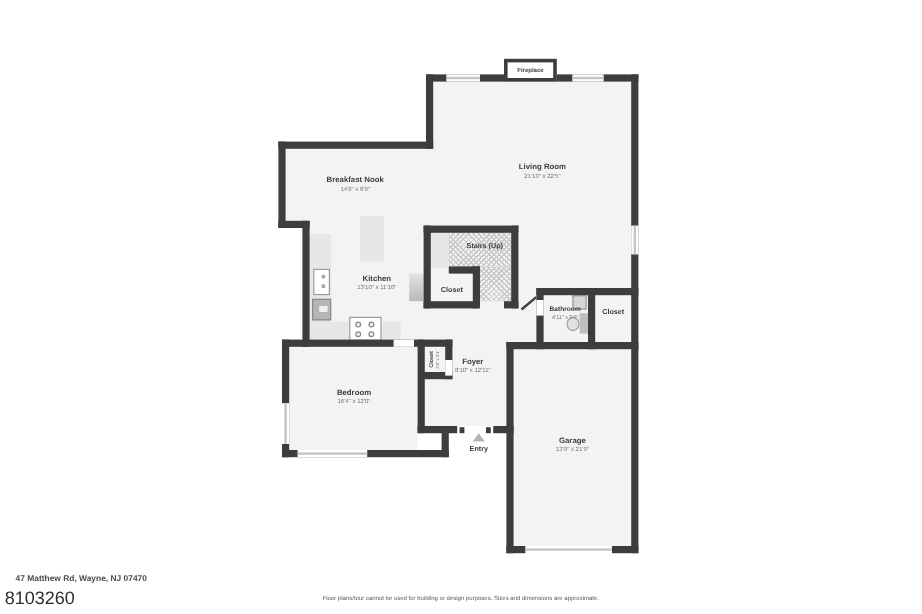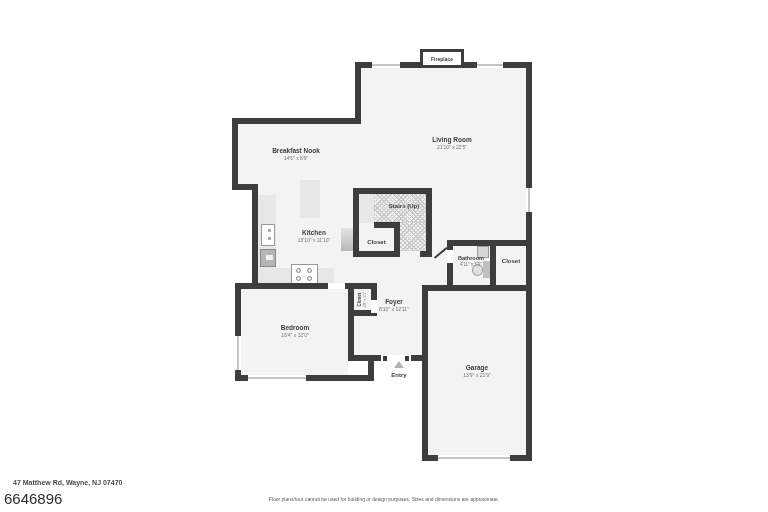--- a/index.html
+++ b/index.html
@@ -171,16 +171,16 @@
   </div>
   <div class="lbl" style="left:437px;top:362px;width:80px;height:18px;">
     <span class="nm">Garage</span>
     <span class="dm">13'9" x 21'9"</span>
   </div>
   <div class="lbl xs" style="left:379px;top:371px;width:40px;height:9px;">
     <span class="nm">Entry</span>
   </div>
 
   <div class="addr">47 Matthew Rd, Wayne, NJ 07470</div>
-  <div class="lid">6646896</div>
+  <div class="lid">8103260</div>
   <div class="disc">Floor plans/tour cannot be used for building or design purposes. Sizes and dimensions are approximate.</div>
 
 </div>
 
 </body></html>

